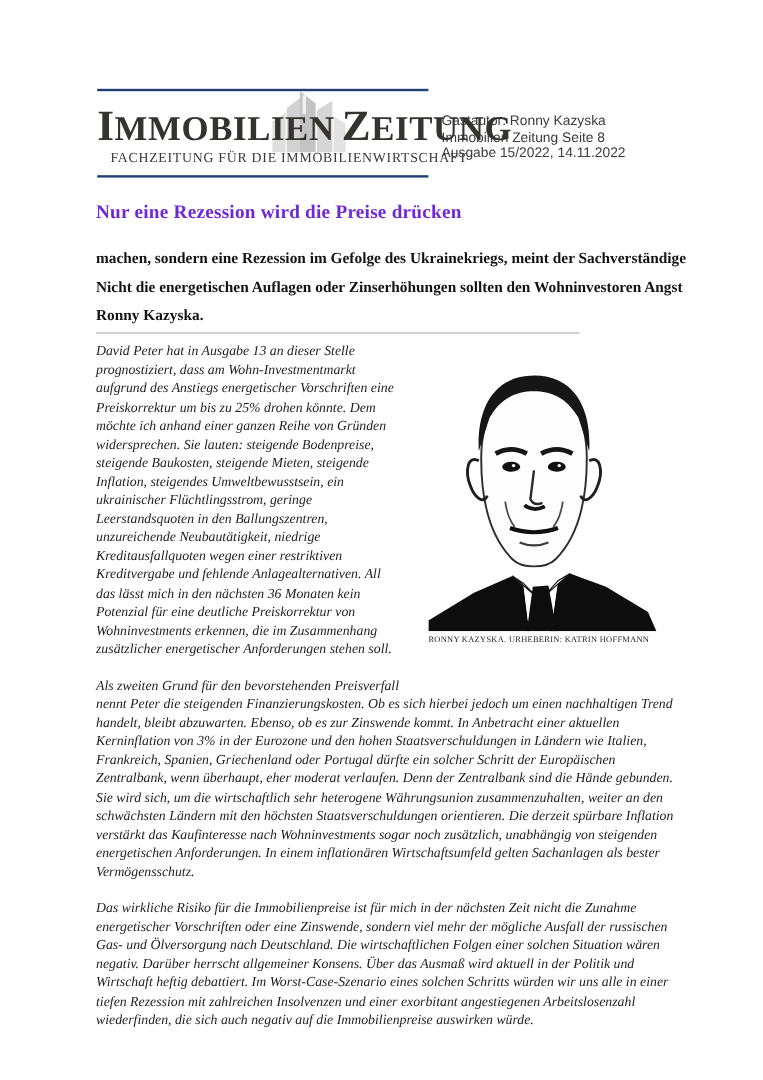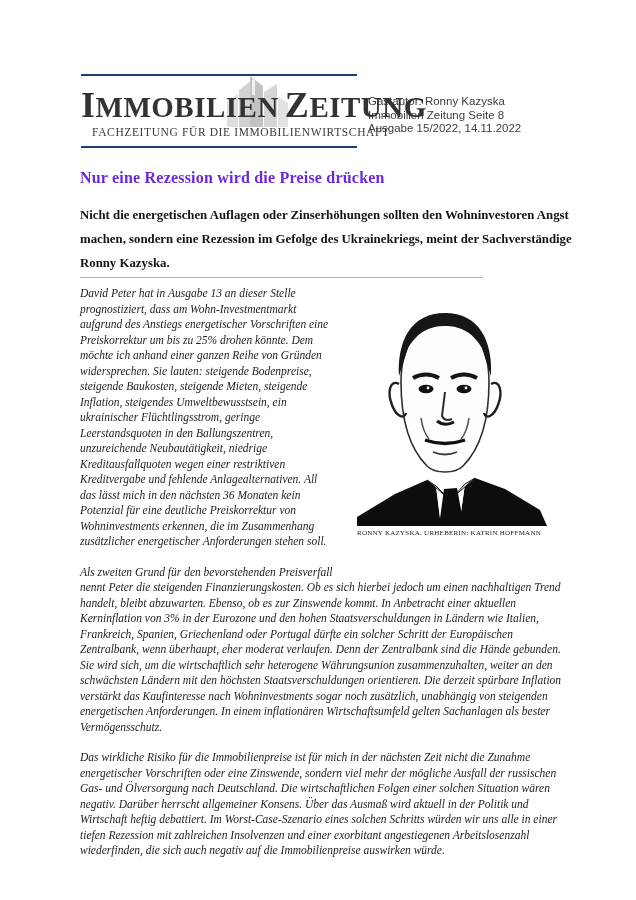--- a/index.html
+++ b/index.html
@@ -78,22 +78,22 @@
 
   <div class="byline">
       <div>Gastautor: Ronny Kazyska</div>
       <div>Immobilien Zeitung Seite 8</div>
       <div>Ausgabe 15/2022, 14.11.2022</div>
     </div>
 
   <h1 class="headline">Nur eine Rezession wird die Preise drücken</h1>
 
   <div class="standfirst">
+      <div>machen, sondern eine Rezession im Gefolge des Ukrainekriegs, meint der Sachverständige</div>
       <div>Nicht die energetischen Auflagen oder Zinserhöhungen sollten den Wohninvestoren Angst</div>
-      <div>machen, sondern eine Rezession im Gefolge des Ukrainekriegs, meint der Sachverständige</div>
       <div>Ronny Kazyska.</div>
     </div>
 
   <div class="divider"></div>
 
   <section class="article">
     <figure class="portrait">
       <div class="photo">
         <svg width="205" height="240" viewBox="0 0 205 240" aria-hidden="true">
           <rect x="0" y="0" width="205" height="240" fill="#ffffff"></rect>

